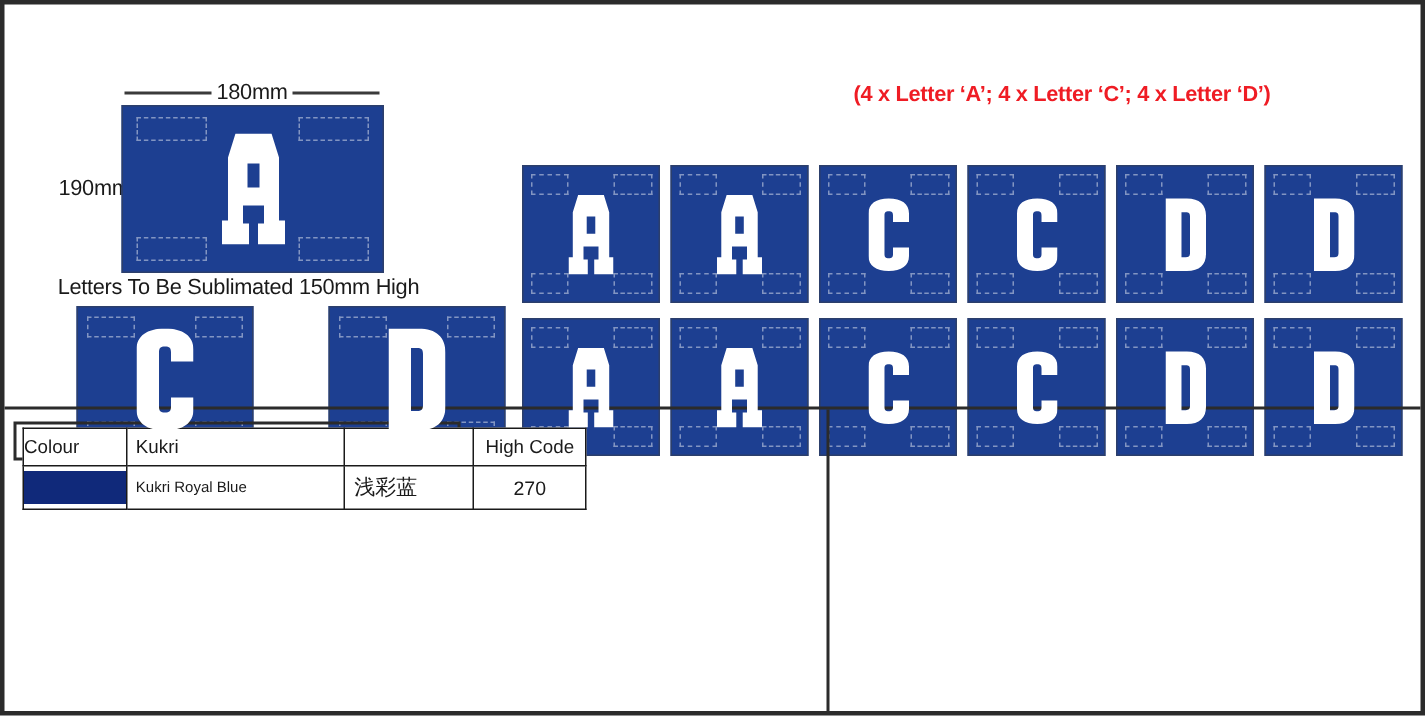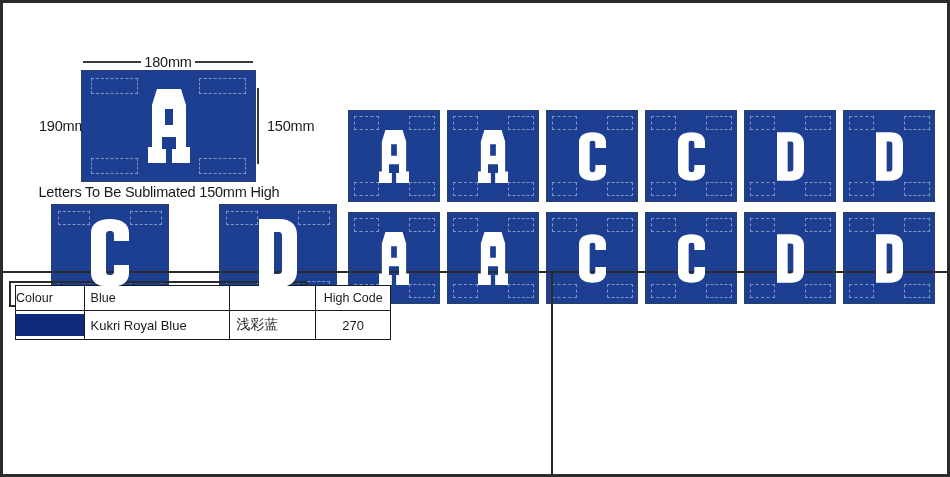--- a/index.html
+++ b/index.html
@@ -104,21 +104,21 @@
     position:absolute;left:12px;top:12px;width:376px;
     border-collapse:collapse;font-size:13px;background:#fff;
   }
   #colour-table td,#colour-table th{
     border:1px solid #1a1a1a;padding:3px 6px;text-align:left;font-weight:normal;
   }
   #colour-table thead td{font-size:12.5px;height:18px;}
   #colour-table tbody td{height:22px;}
   .c-swatch{width:68px;padding:0 !important;}
   .c-swatch .fill{display:block;width:100%;height:22px;}
-  .c-name{width:134px;font-weight:bold;font-size:13px;}
+  .c-name{width:134px;font-weight:bold;font-size:10px;}
   .c-cn{width:74px;text-align:center;font-size:14px;}
   .c-code{width:62px;text-align:center !important;font-weight:bold;font-size:13px;}
   tbody tr.white-row .c-name{font-weight:bold;}
   tbody tr.white-row .c-code{font-weight:normal;}
 </style>
 </head>
 <body>
 
 <div id="sheet">
 
@@ -130,24 +130,20 @@
         <span class="dim-line-h"></span>
         <span class="dim-h-label">180mm</span>
         <span class="dim-line-h"></span>
       </div>
 
       <div class="dim-v" id="dim-left">
         <span class="dim-v-label">190mm</span>
         <span class="dim-v-line"></span>
       </div>
 
-      <div class="dim-v" id="dim-right">
-        <span class="dim-v-line"></span>
-        <span class="dim-v-label">150mm</span>
-      </div>
 
       <div class="patch" id="hero-patch">
         <span class="reg tl"></span>
         <span class="reg tr"></span>
         <span class="reg bl"></span>
         <span class="reg br"></span>
         <svg width="42" height="74" viewBox="0 0 42 74">
           <path fill="#ffffff" d="M9 0 H33 L38 16 V58 H42 V74 H24 V60 H28 V48 H14 V60 H18 V74 H0 V58 H4 V16 Z
                                    M17 20 V36 H25 V20 Z"></path>
         </svg>
@@ -174,20 +170,21 @@
         <span class="reg bl"></span>
         <span class="reg br"></span>
         <svg width="38" height="68" viewBox="0 0 38 68">
           <path fill="#ffffff" d="M0 0 H20 C32 0 38 6 38 16 V52 C38 62 32 68 20 68 H0 Z
                                    M15 13 V55 H19 C22 55 23 54 23 51 V17 C23 14 22 13 19 13 Z"></path>
         </svg>
       </div>
     </div>
 
     <div id="set-note" style="color: rgb(239, 28, 36);">
+      <div class="l2">(4 x Letter ‘A’;  4 x Letter ‘C’;  4 x Letter ‘D’)</div>
     </div>
 
     <div id="grid">
         <div class="grid-row">
           <div class="patch grid-patch">
             <span class="reg tl"></span>
             <span class="reg tr"></span>
             <span class="reg bl"></span>
             <span class="reg br"></span>
             <svg viewBox="0 0 42 74" width="30" height="53">
@@ -307,21 +304,21 @@
     <div id="fabric-box">
       <span class="k">FABRIC:</span>
       <span class="v">145g Sublimated S-Spire</span>
     </div>
     <div id="logos-label">LOGOS:</div>
 
     <table id="colour-table">
       <thead>
         <tr>
           <td class="c-swatch">Colour</td>
-          <td class="c-name">Blue</td>
+          <td class="c-name">Kukri</td>
           <td class="c-cn"></td>
           <td class="c-code">High Code</td>
         </tr>
       </thead>
       <tbody id="colour-body">
           <tr class="">
             <td class="c-swatch">
               <span class="fill" style="background: rgb(16, 41, 122);"></span>
             </td>
             <td class="c-name">Kukri Royal Blue</td>

